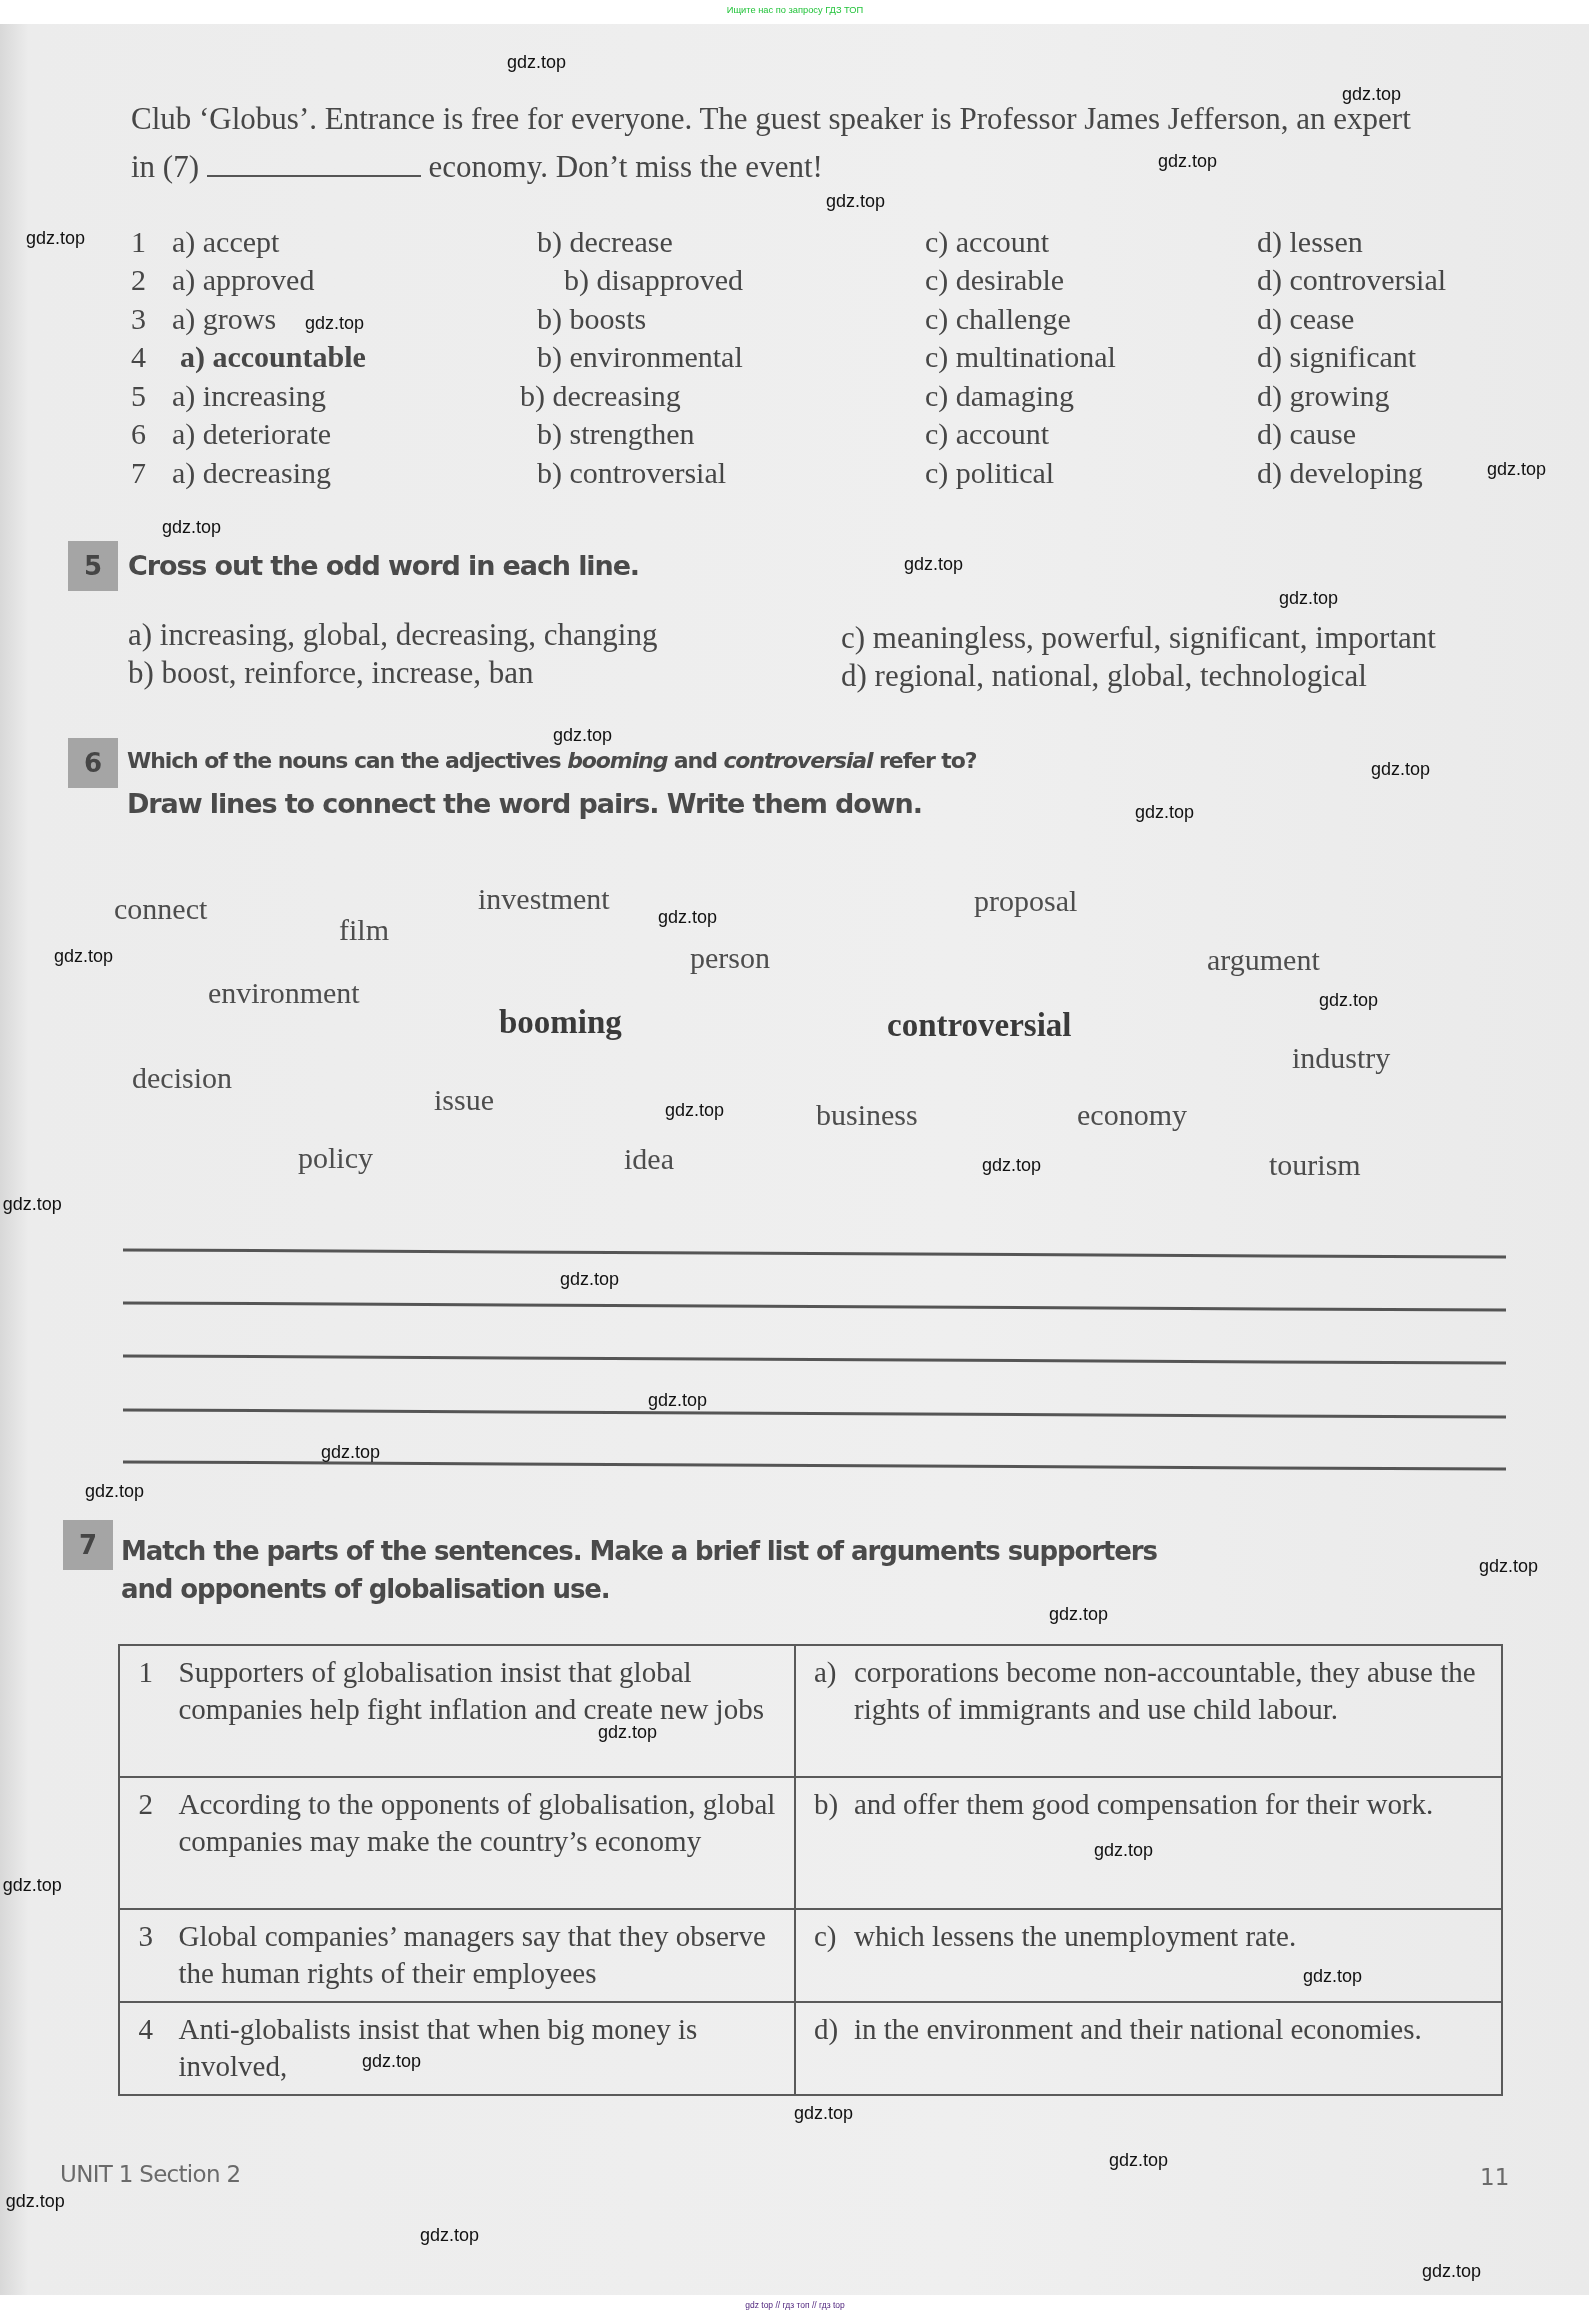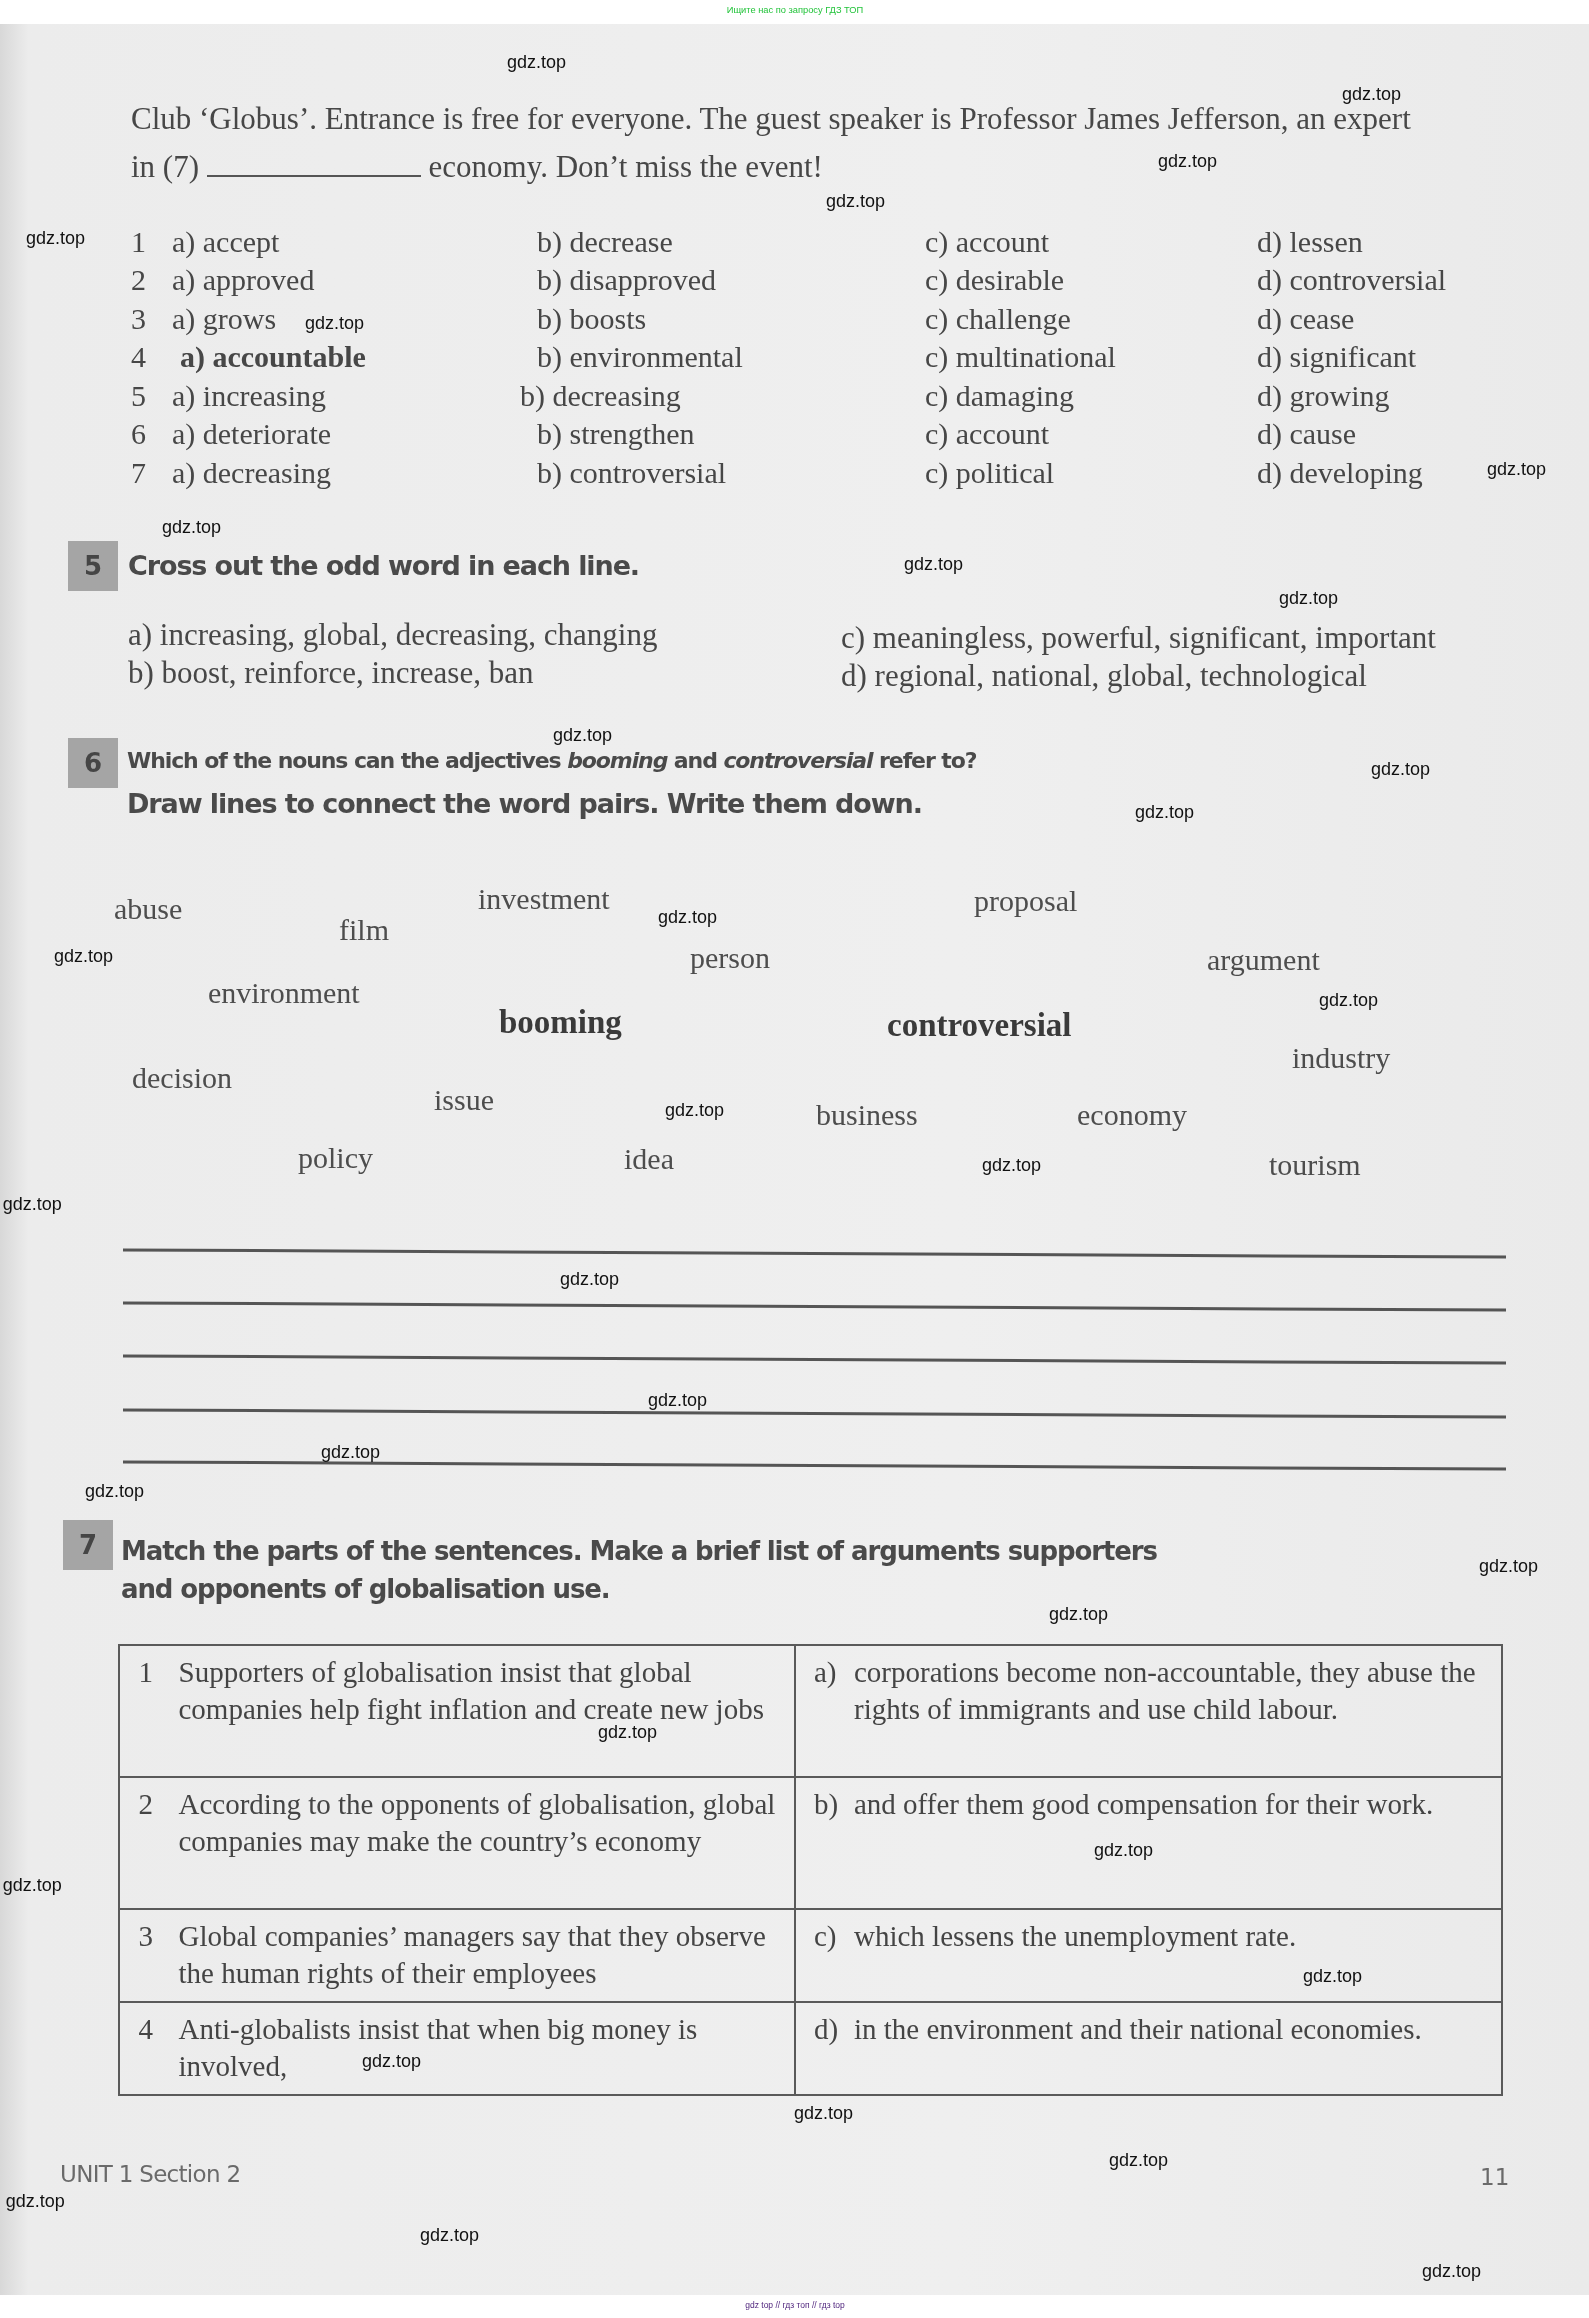--- a/index.html
+++ b/index.html
@@ -68,21 +68,21 @@
     <div class="opt-row" style="top:201px;">
       <span style="left:131px;">1</span>
       <span style="left:172px;">a) accept</span>
       <span style="left:537px;">b) decrease</span>
       <span style="left:925px;">c) account</span>
       <span style="left:1257px;">d) lessen</span>
     </div>
     <div class="opt-row" style="top:239px;">
       <span style="left:131px;">2</span>
       <span style="left:172px;">a) approved</span>
-      <span style="left:537px;text-align:right;">b) disapproved</span>
+      <span style="left:564px;text-align:right;">b) disapproved</span>
       <span style="left:925px;">c) desirable</span>
       <span style="left:1257px;">d) controversial</span>
     </div>
     <div class="opt-row" style="top:278px;">
       <span style="left:131px;">3</span>
       <span style="left:172px;">a) grows</span>
       <span style="left:537px;">b) boosts</span>
       <span style="left:925px;">c) challenge</span>
       <span style="left:1257px;">d) cease</span>
     </div>
@@ -126,21 +126,21 @@
   </div>
 
   <div>
     <div class="ex-num" style="left:68px; top:714px;">6</div>
     <div class="abs sans-bold" style="left:127px; top:724px; font-size:22px;">
       <span>Which of the nouns can the adjectives </span><em>booming</em><span> and </span><em>controversial</em><span> refer to?</span>
     </div>
     <div class="abs sans-bold" style="left:127px; top:764px; font-size:27px;">Draw lines to connect the word pairs. Write them down.</div>
 
     <div>
-      <span class="word" style="left:114px; top:868px;">abuse</span>
+      <span class="word" style="left:114px; top:868px;">connect</span>
       <span class="word" style="left:339px; top:889px;">film</span>
       <span class="word" style="left:478px; top:858px;">investment</span>
       <span class="word" style="left:974px; top:860px;">proposal</span>
       <span class="word" style="left:690px; top:917px;">person</span>
       <span class="word" style="left:1207px; top:919px;">argument</span>
       <span class="word" style="left:208px; top:952px;">environment</span>
       <span class="word big" style="left:499px; top:980px;">booming</span>
       <span class="word big" style="left:887px; top:983px;">controversial</span>
       <span class="word" style="left:1292px; top:1017px;">industry</span>
       <span class="word" style="left:132px; top:1037px;">decision</span>

